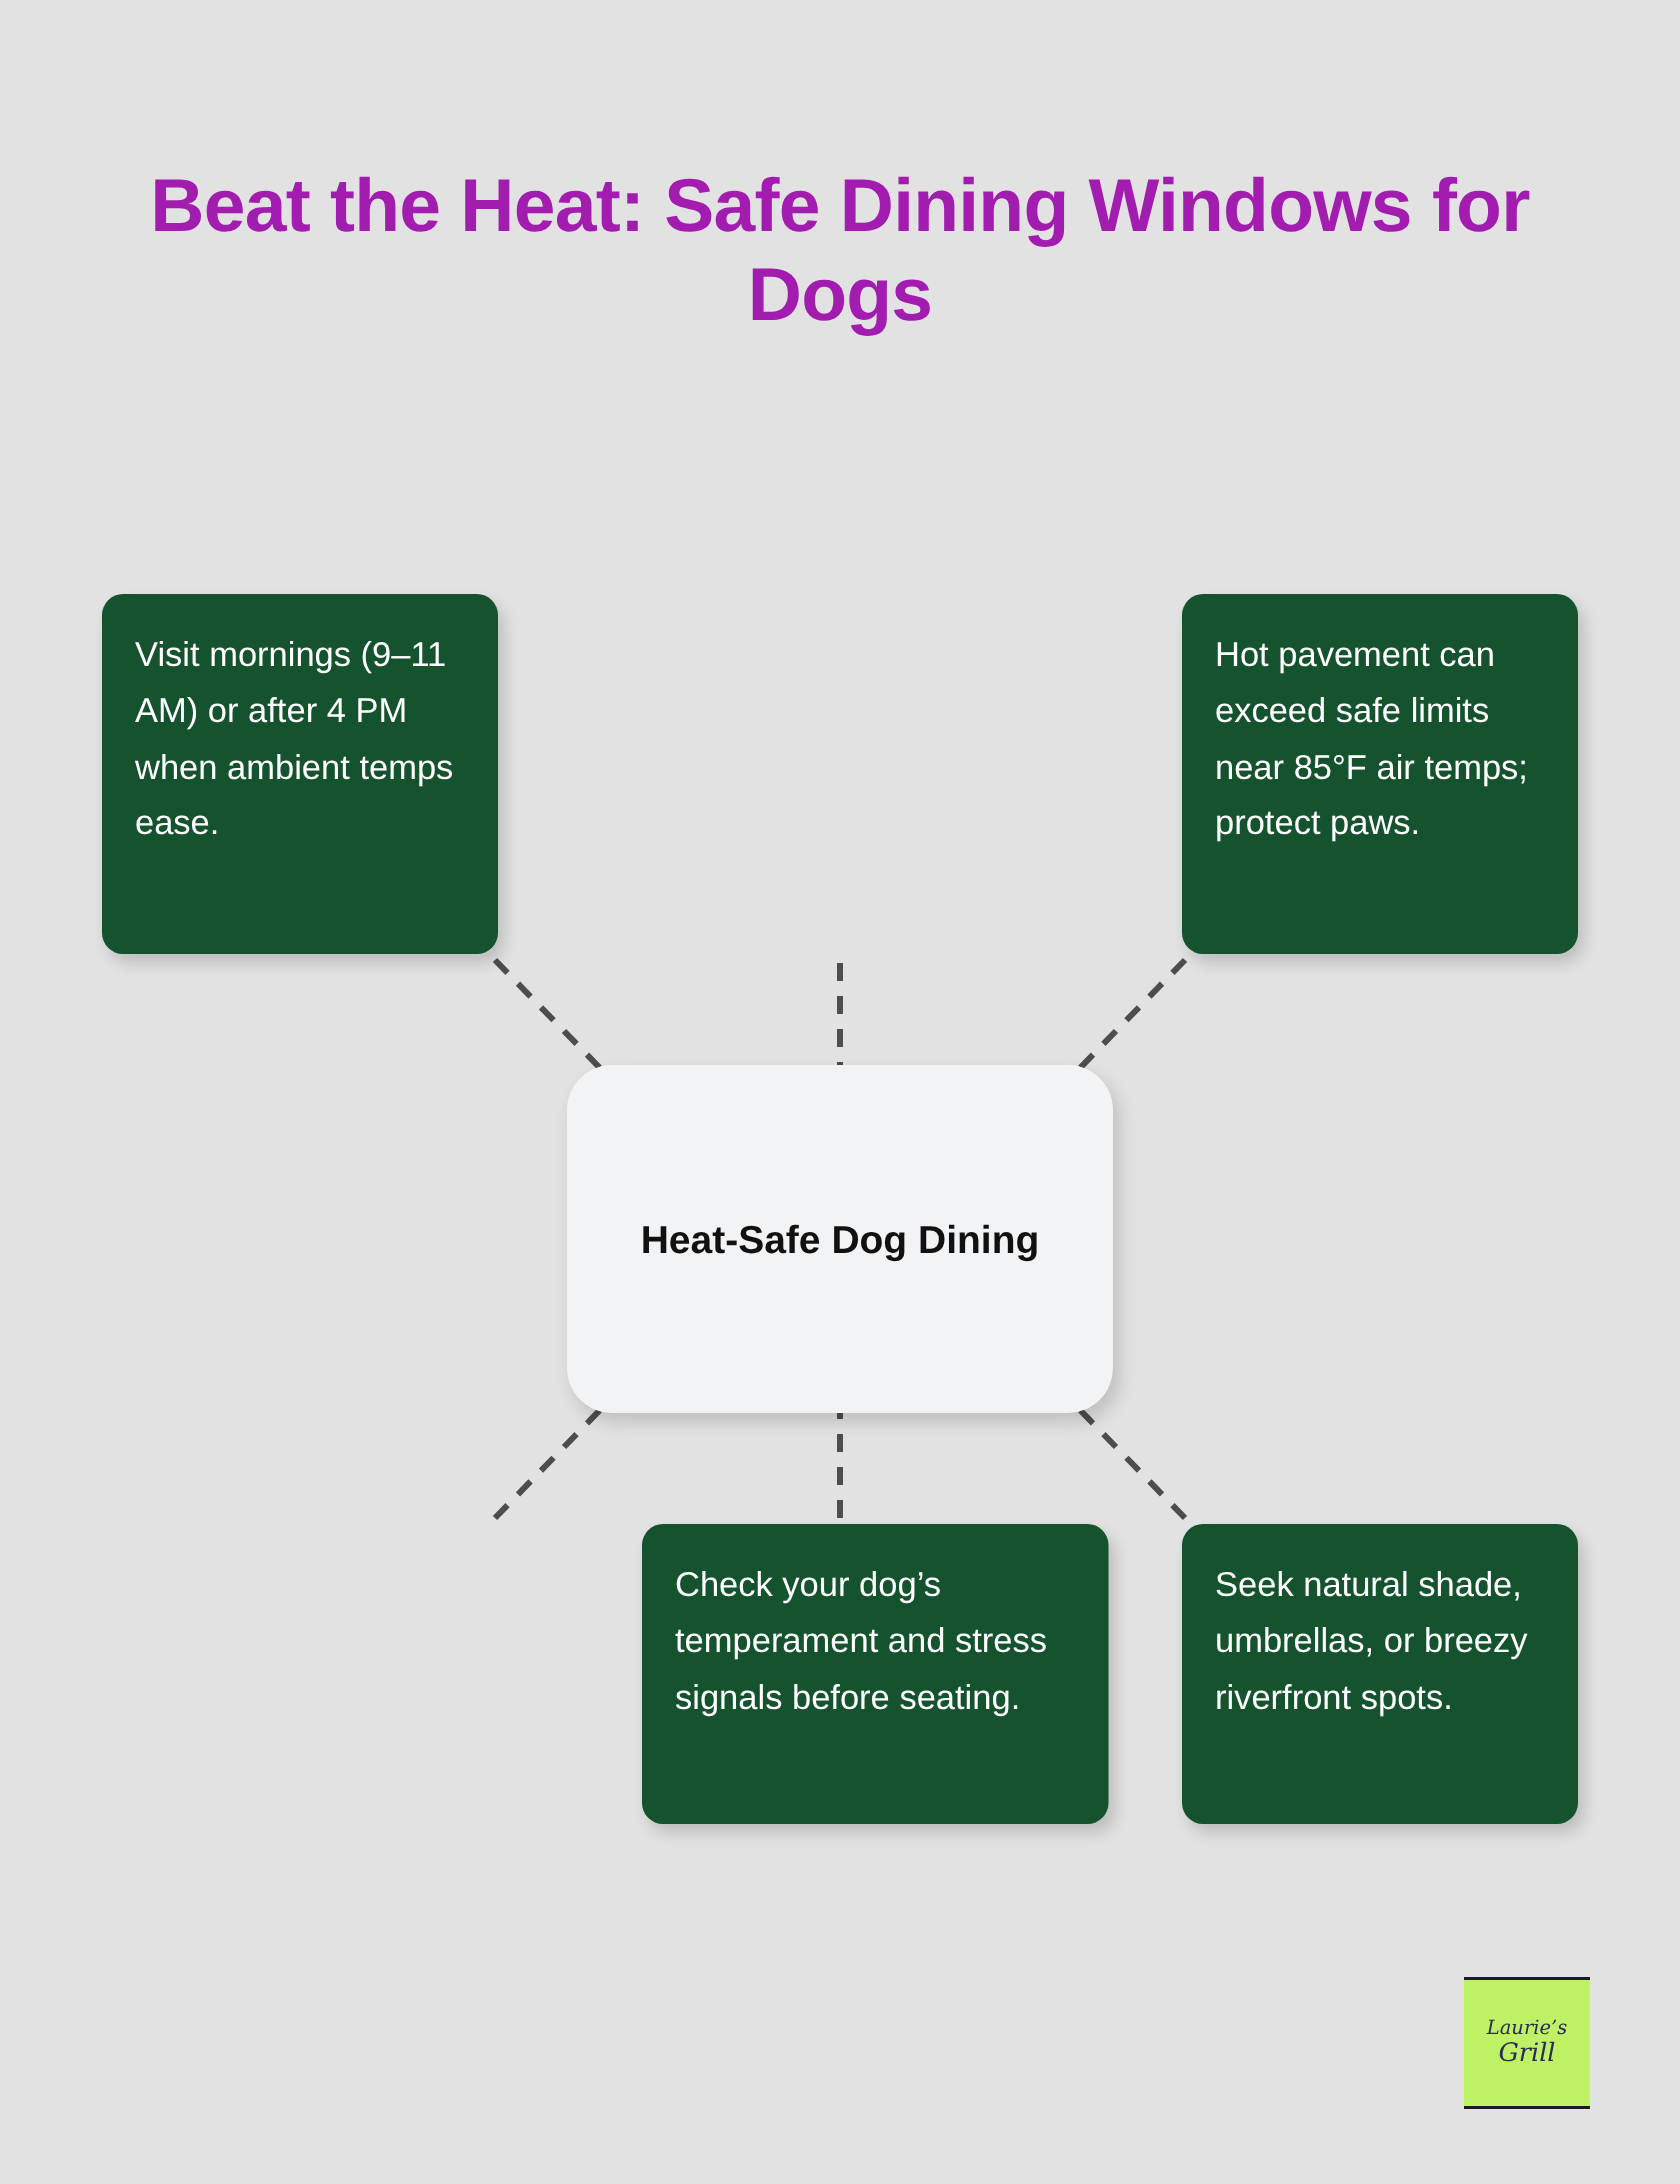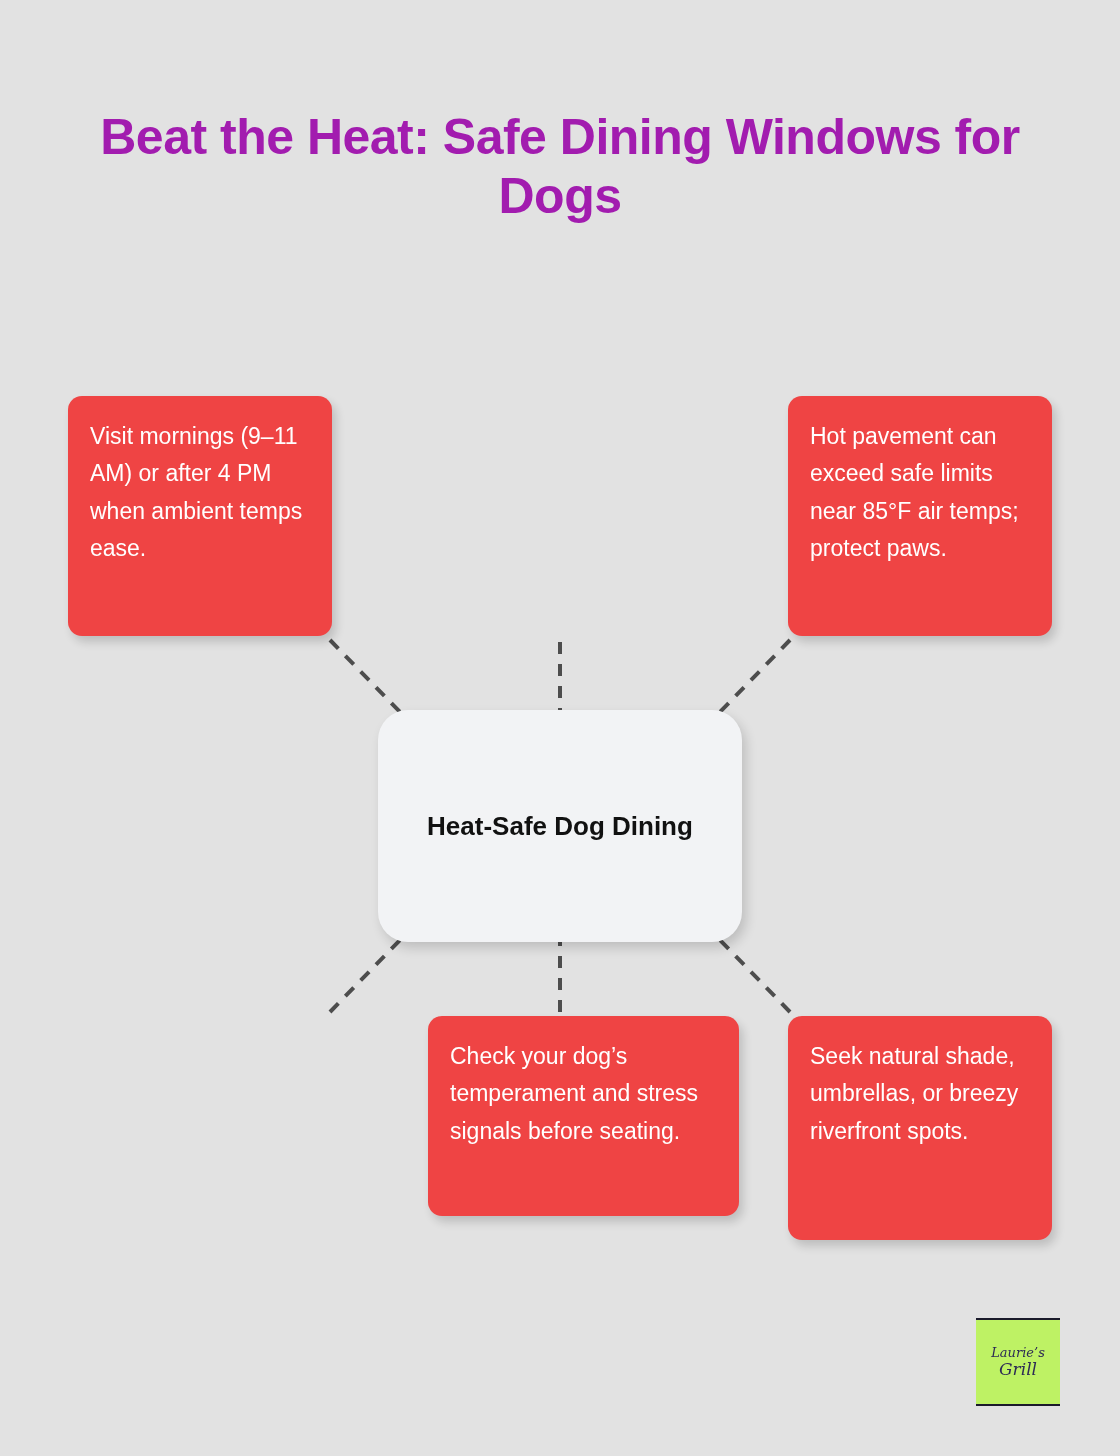--- a/index.html
+++ b/index.html
@@ -34,21 +34,21 @@
   .connectors {
     position: absolute;
     inset: 0;
     pointer-events: none;
   }
   .node {
     position: absolute;
     box-sizing: border-box;
     border-radius: 14px;
     color: #ffffff;
-    background: #ef4444;
+    background: #14532d;
     font-size: 23px;
     line-height: 1.62;
     padding: 22px 22px 20px 22px;
     box-shadow: 4px 6px 10px rgba(0,0,0,0.16);
   }
   .node-text {
     display: block;
   }
   .center-node {
     position: absolute;
@@ -65,21 +65,21 @@
     text-align: center;
     padding: 20px 40px;
     box-shadow: 4px 6px 12px rgba(0,0,0,0.16);
   }
   
   #node-tl { left: 68px;  top: 396px; width: 264px; height: 240px; }
   #node-tc { left: 428px; top: 396px; width: 264px; height: 240px; }
   #node-tr { left: 788px; top: 396px; width: 264px; height: 240px; }
   #node-bl { left: 68px;  top: 1016px; width: 264px; height: 200px; }
   #node-bc { left: 428px; top: 1016px; width: 311px; height: 200px; }
-  #node-br { left: 788px; top: 1016px; width: 264px; height: 224px; }
+  #node-br { left: 788px; top: 1016px; width: 264px; height: 200px; }
   #center   { left: 378px; top: 710px; width: 364px; height: 232px; }
 
   .logo {
     position: absolute;
     left: 976px;
     top: 1318px;
     width: 84px;
     height: 84px;
     background: #bef264;
     border-top: 2px solid #1b1b2b;

